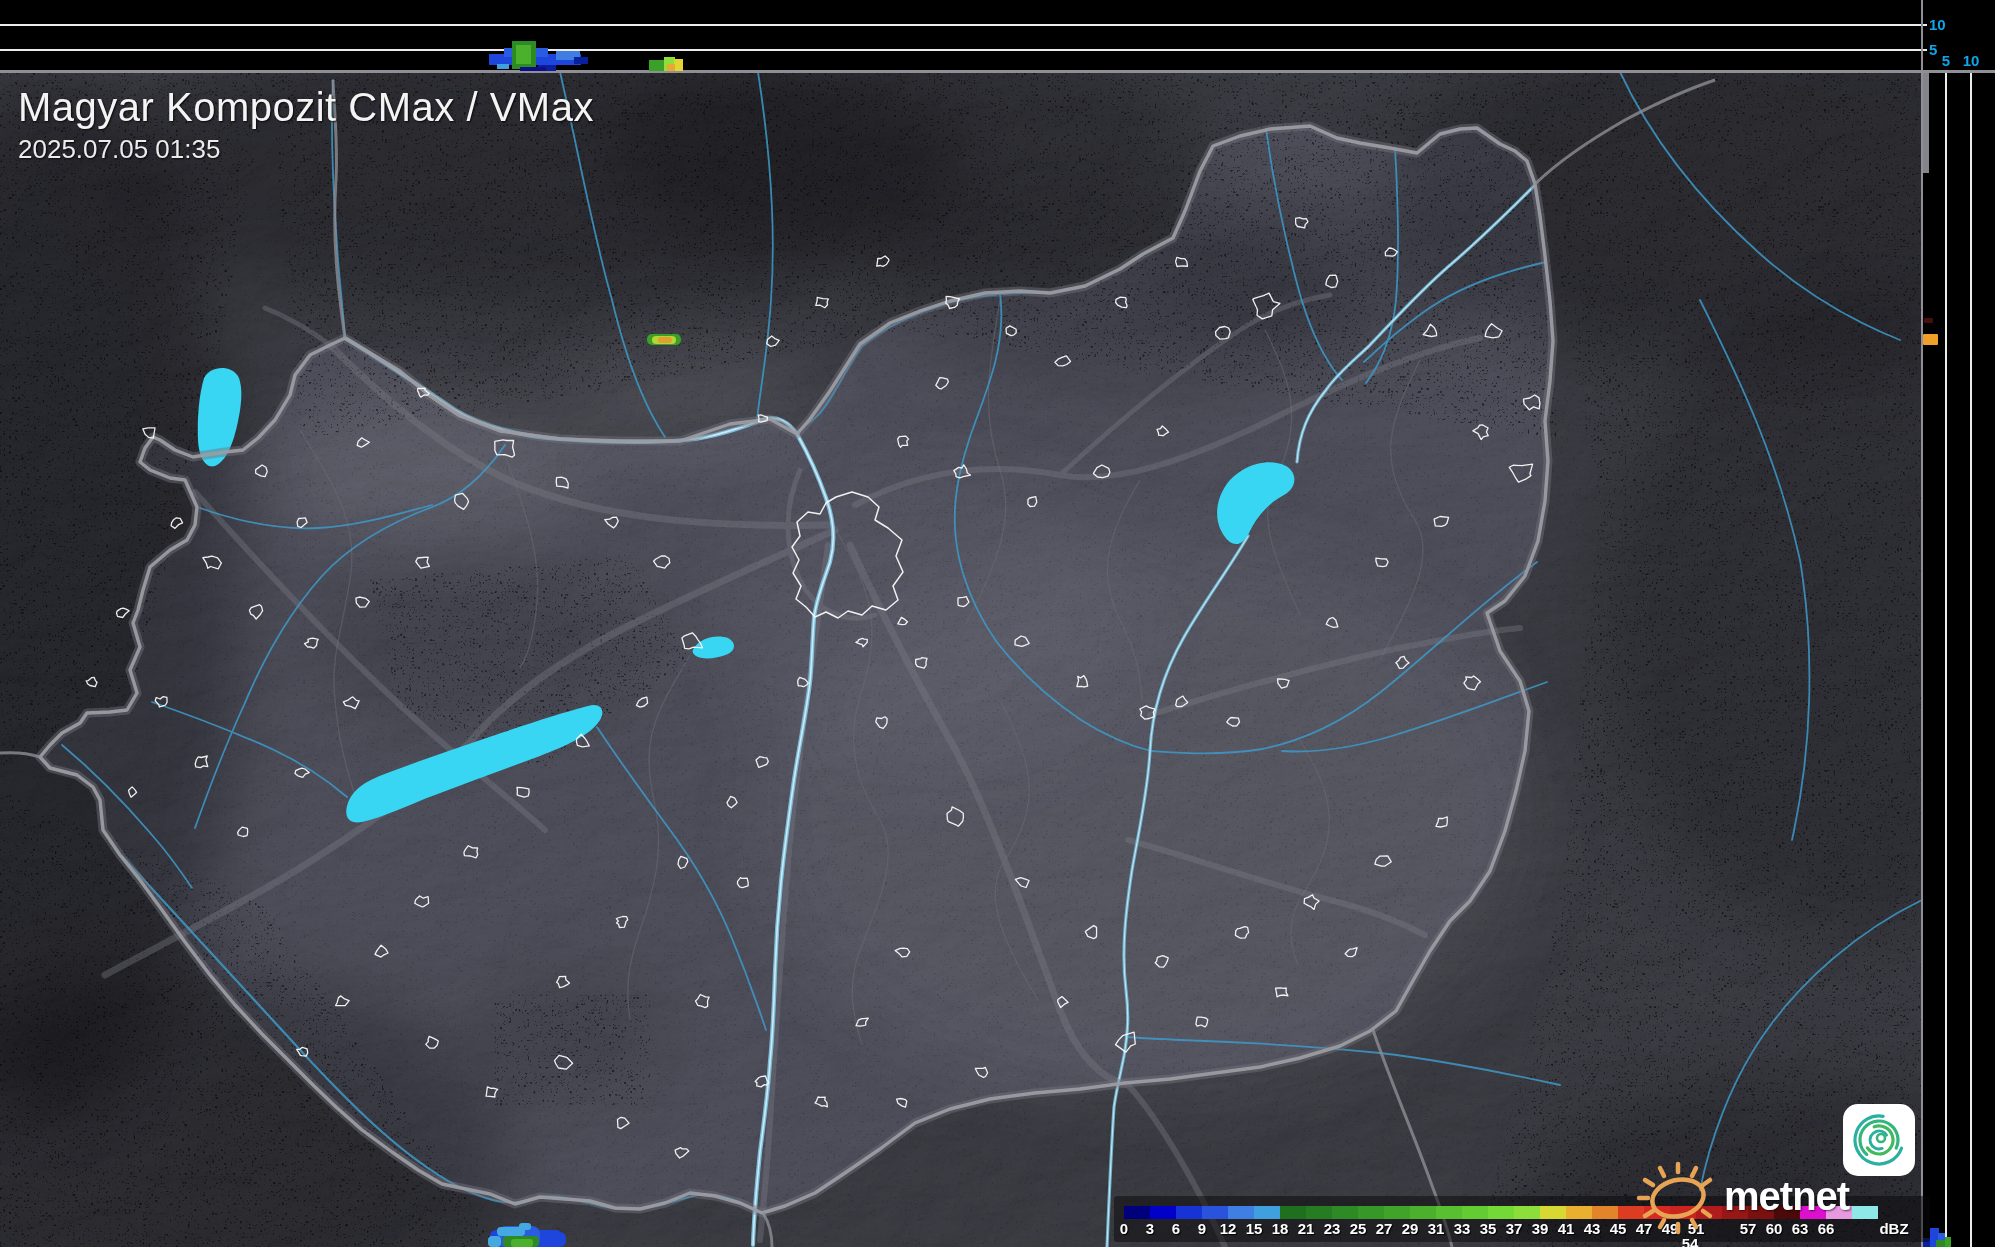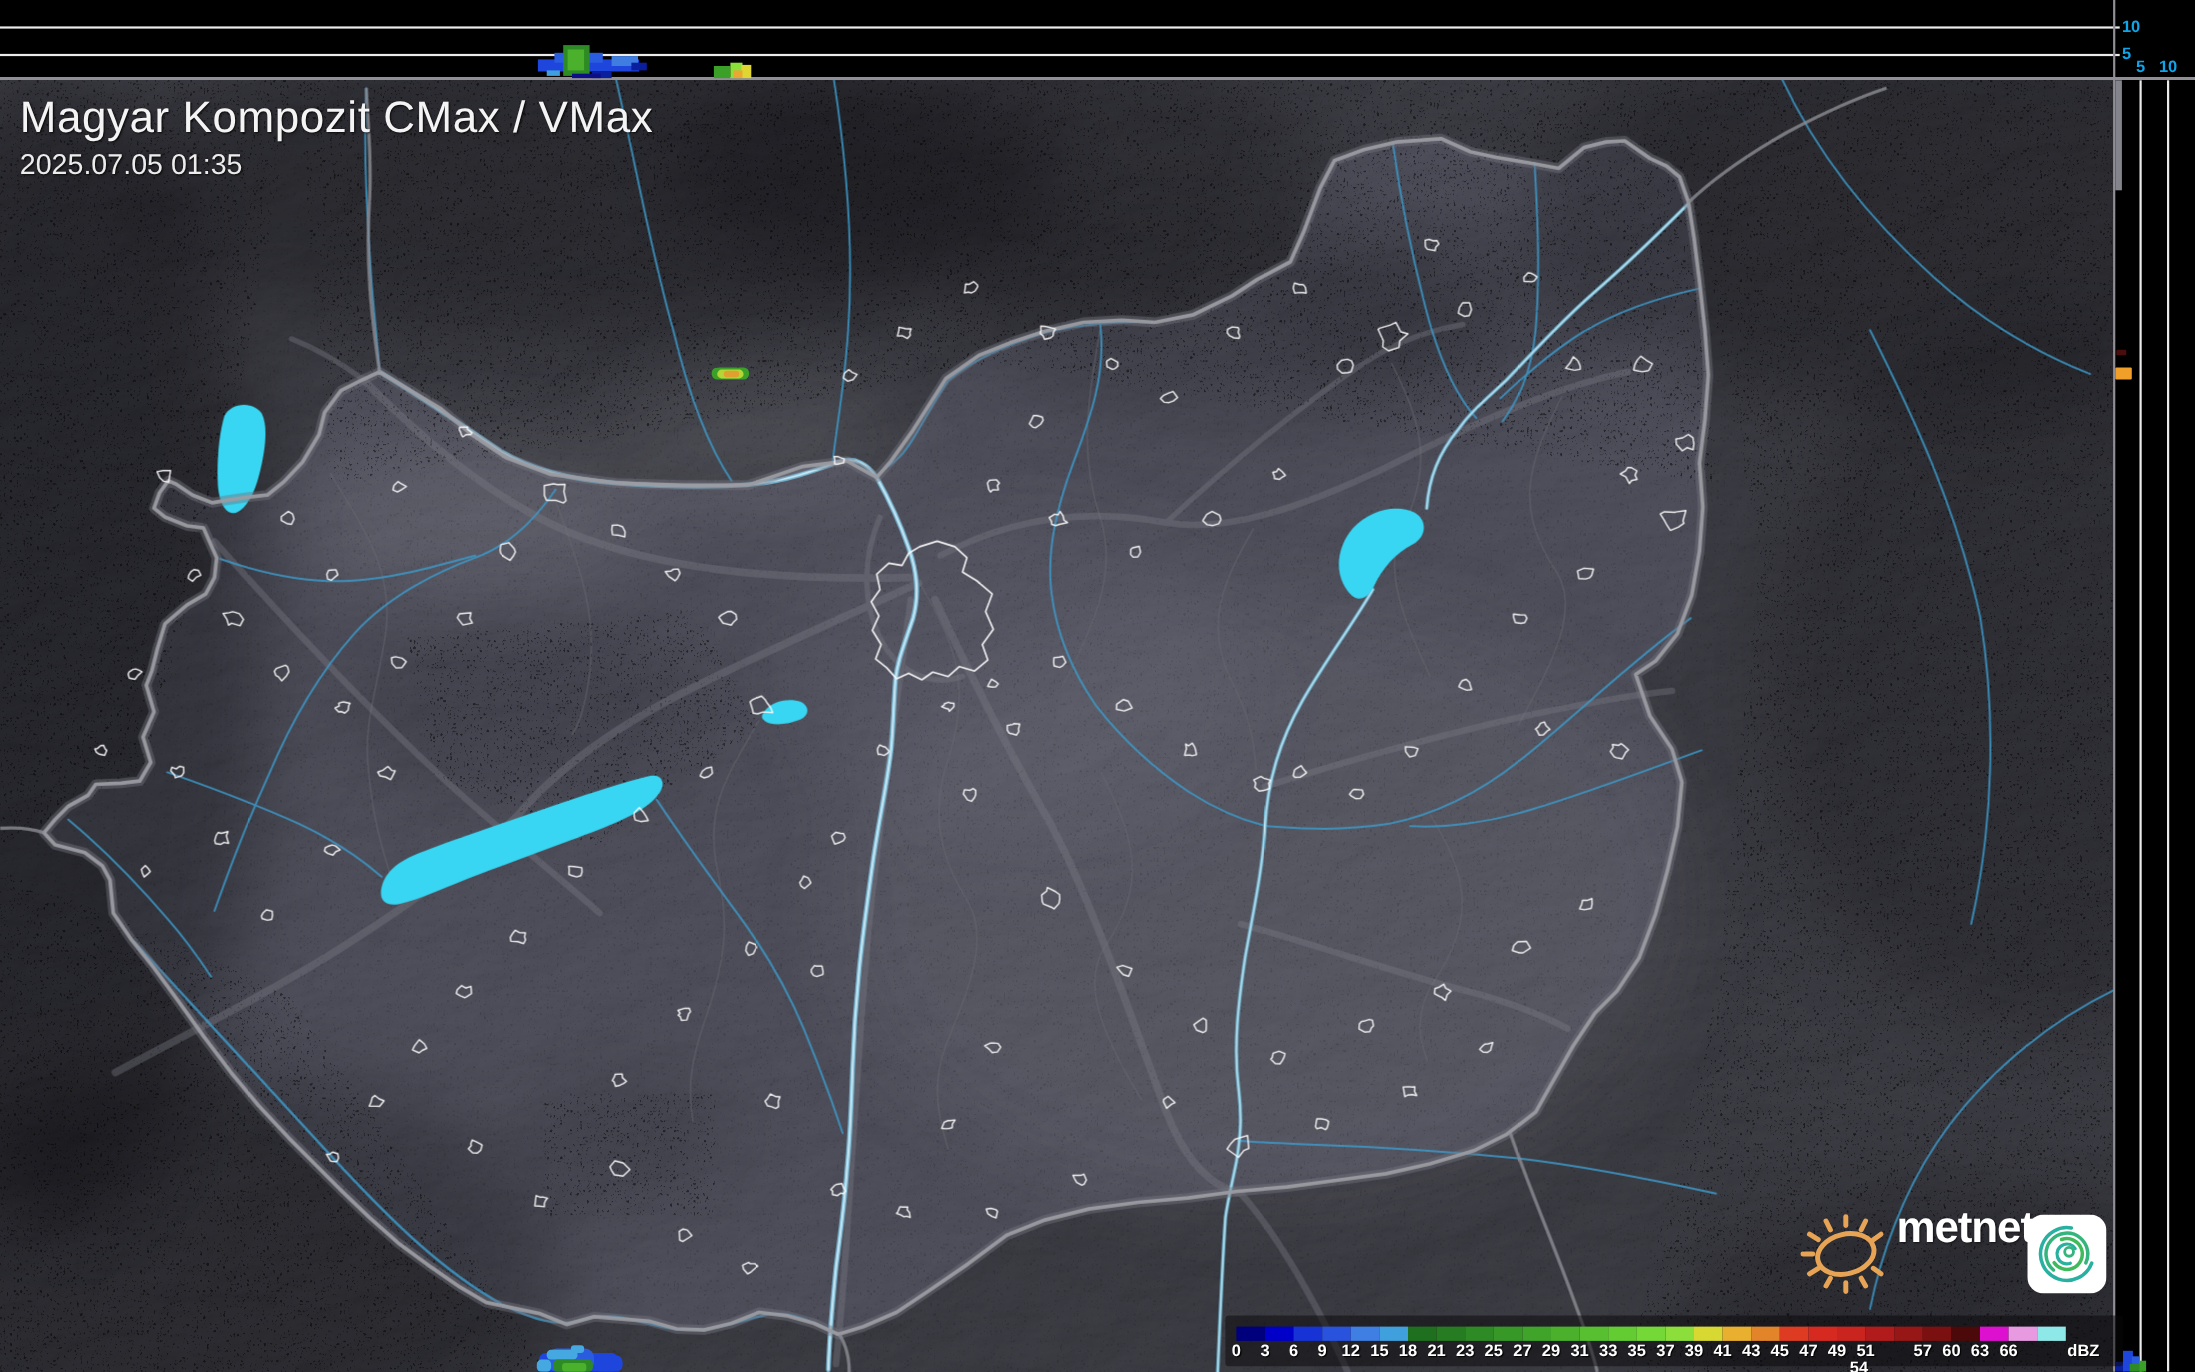--- a/index.html
+++ b/index.html
@@ -28,21 +28,21 @@
   #speckle-rect{mix-blend-mode:multiply}
   
   #echo-svg{position:absolute;left:0;top:0;width:1995px;height:1247px;z-index:6;pointer-events:none}
   
   #legend{position:absolute;left:1114px;top:1196px;width:816px;height:46px;z-index:7;
           background:rgba(8,8,10,.5);border-radius:3px}
   .swatch{position:absolute;top:10px;height:13px}
   .leg-label{position:absolute;top:24px;font-size:15px;font-weight:bold;color:#fff;
              transform:translateX(-50%);text-shadow:1px 1px 1px #000;white-space:nowrap}
   
-  #logo{position:absolute;left:1630px;top:1094px;z-index:7;display:flex;align-items:flex-start}
+  #logo{position:absolute;left:1630px;top:1152px;z-index:7;display:flex;align-items:center}
   #logo-text{font-size:40px;font-weight:bold;color:#fff;letter-spacing:-1px;margin-left:2px;
              text-shadow:1px 1px 2px rgba(0,0,0,.6)}
   #app-icon{position:absolute;left:1843px;top:1104px;width:72px;height:72px;z-index:7}
 </style>
 </head>
 <body>
 
 <div id="stage">
 
   <div id="map-wrap">

